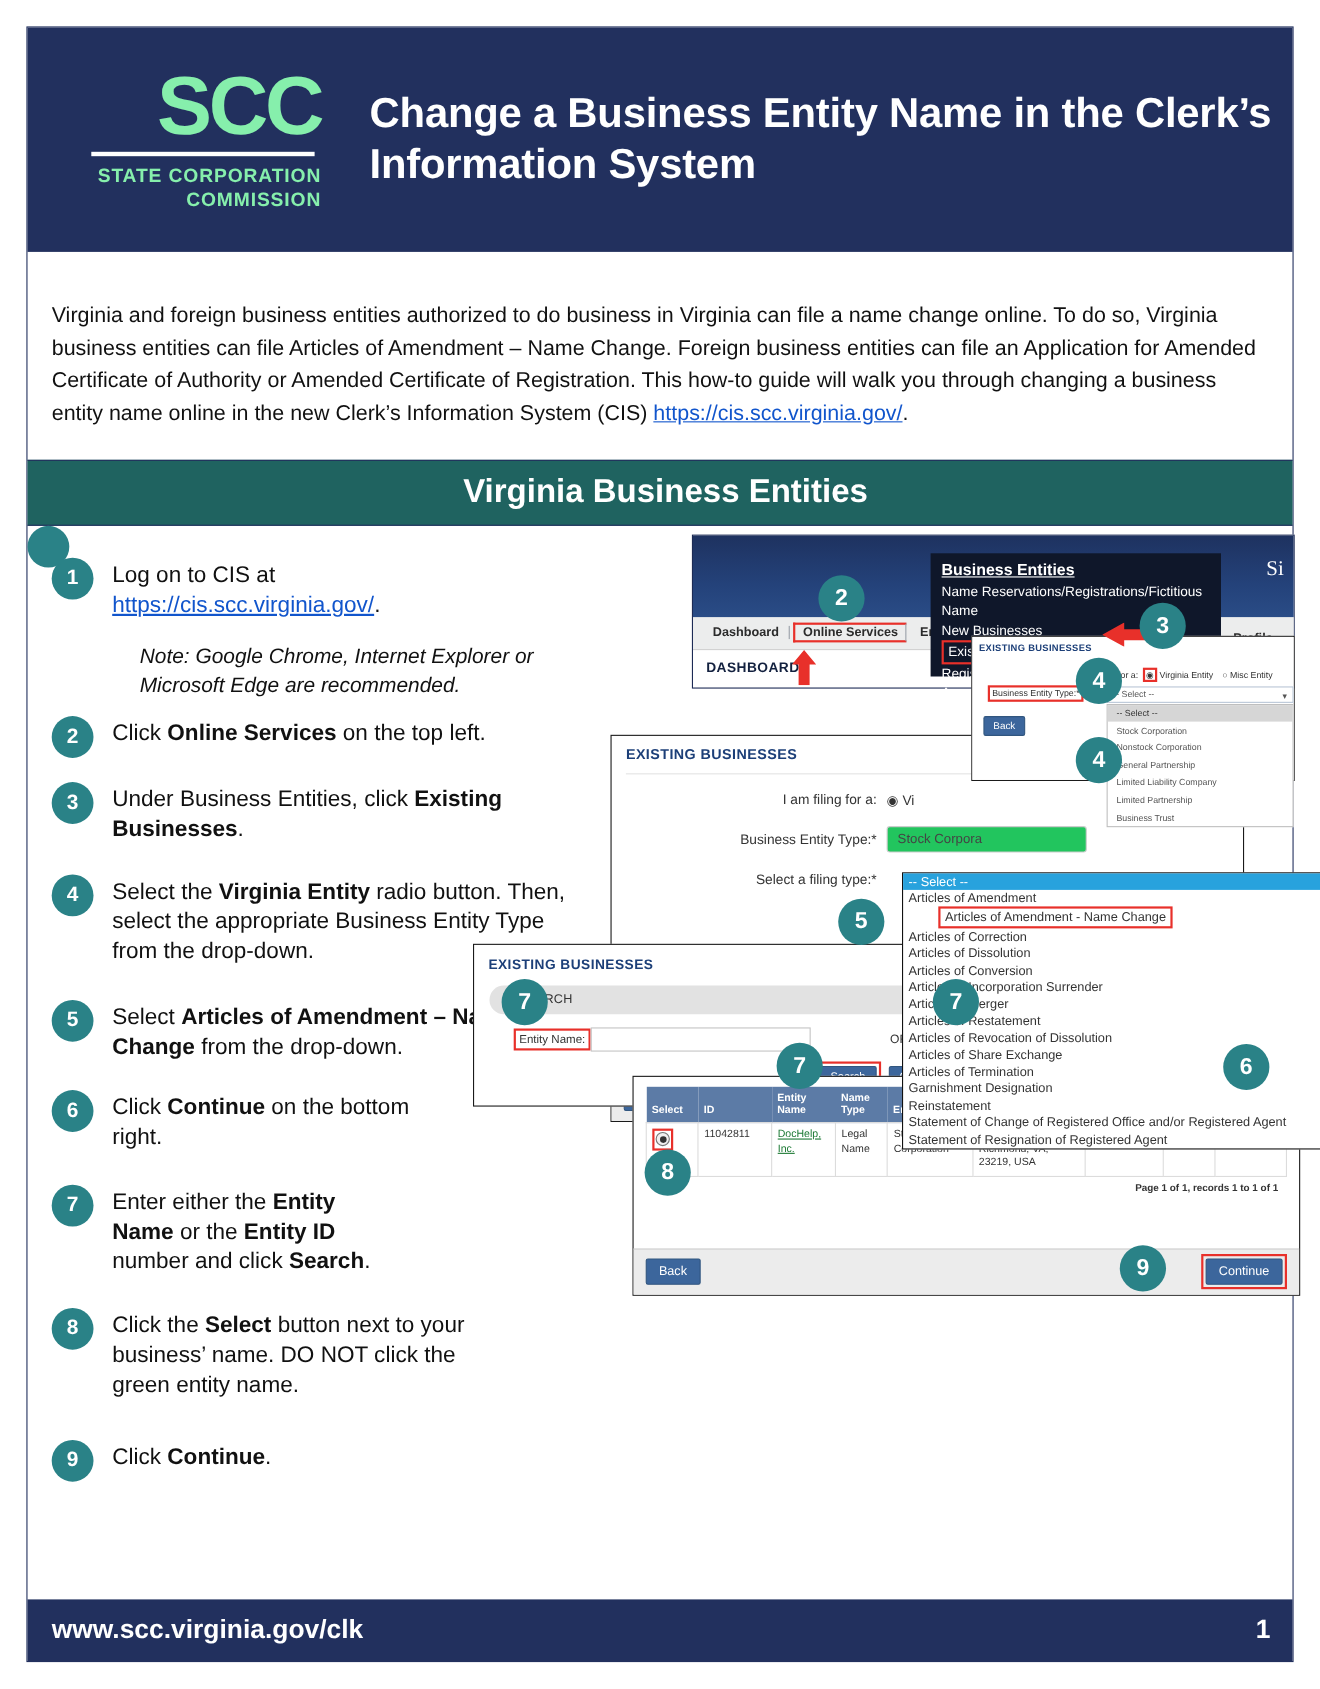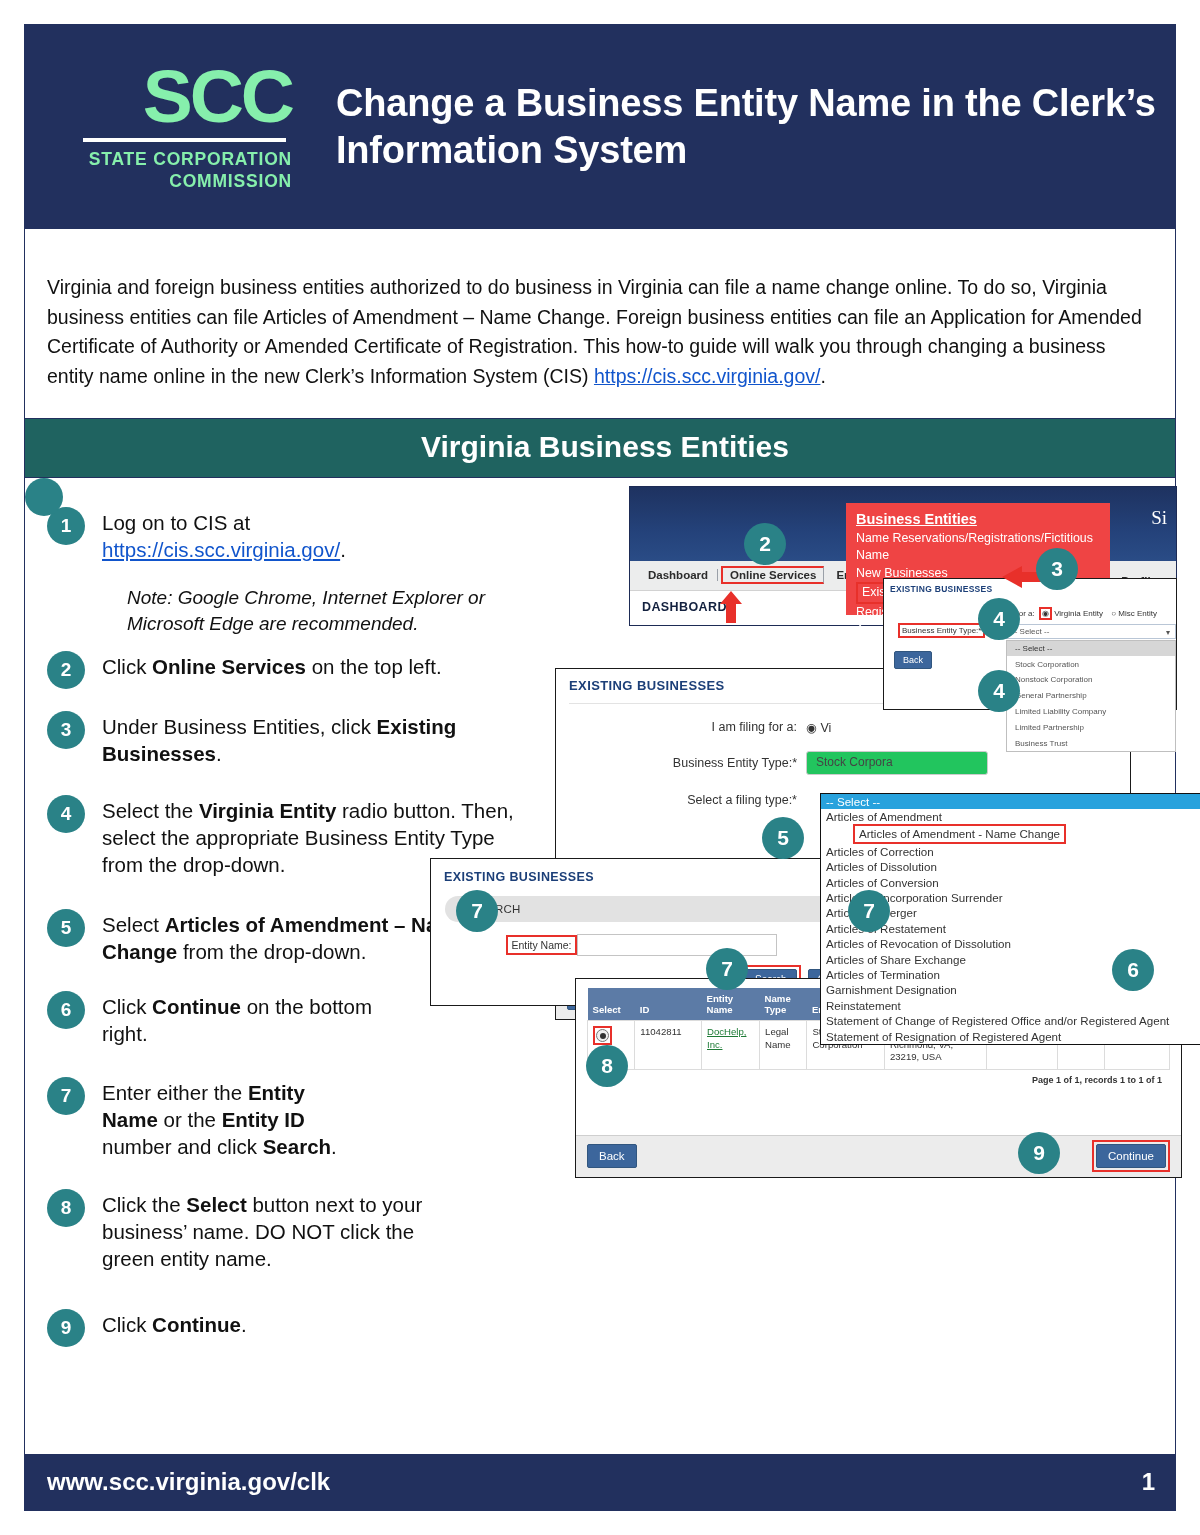--- a/index.html
+++ b/index.html
@@ -75,21 +75,21 @@
   .navbar {
     height:30px; background:#eceded; border-bottom:1px solid #d2d2d2;
     display:flex; align-items:center; gap:0px; padding-left:9px;
     font-size:11.5px; font-weight:bold; color:#2b2b2b;
   }
   .navbar span { padding:0 9px; border-right:1px solid #9aa0a8; }
   .navbar span:last-child { border-right:none; }
   .dashlabel { font-size:12.5px; font-weight:bold; color:#13213f; padding:9px 0 0 12px; letter-spacing:.4px;}
   .menupanel {
     position:absolute; left:216px; top:16px; width:264px; height:112px;
-    background:#ef4444; color:#fff; padding:8px 0 0 10px; z-index:4;
+    background:#0f172a; color:#fff; padding:8px 0 0 10px; z-index:4;
   }
   .menupanel .mt { font-size:14.5px; font-weight:bold; text-decoration:underline; margin-bottom:3px; }
   .menupanel .mi { font-size:12.4px; line-height:1.42; }
   .redbox { border:2px solid #e8302a; display:inline-block; }
 
   
   #shotB { left:858px; top:100px; width:294px; height:132px; z-index:6; }
   .miniform { background:#fff; height:100%; position:relative; font-size:8px; color:#333; }
   .mf-title { font-size:8.5px; font-weight:bold; color:#1c3f78; padding:5px 0 0 6px; letter-spacing:.3px;}
   .mf-row { position:absolute; font-size:8px; }
@@ -134,21 +134,21 @@
   }
 
   
   #shotD { left:405px; top:380px; width:752px; height:148px; }
   .ebd-title { font-size:12.5px; font-weight:bold; color:#1c3f78; padding:11px 0 0 13px; letter-spacing:.4px; }
   .searchbar {
     margin:12px 14px 0 14px; height:26px; background:#e2e2e2; border-radius:13px;
     display:flex; align-items:center; padding-left:26px;
     font-size:11.5px; color:#333; letter-spacing:.3px;
   }
-  .srow { display:flex; align-items:center; margin-top:12px; padding-left:36px; font-size:11px;justify-content:center; }
+  .srow { display:flex; align-items:center; margin-top:12px; padding-left:36px; font-size:11px; }
   .fieldlbl { border:2px solid #e8302a; padding:2px 3px; background:#fff; font-size:10.5px; color:#333; }
   .fieldbox { height:22px; border:1px solid #c4c4c4; background:#fff; }
   .orlbl { font-size:11px; color:#333; }
 
   
   #shotE { left:550px; top:500px; width:607px; height:200px; }
   table.res { width:100%; border-collapse:collapse; font-size:9.6px; }
   table.res th {
     background:#5c7ba6; color:#fff; font-weight:bold; text-align:left;
     padding:5px 5px; vertical-align:bottom; line-height:1.18;

